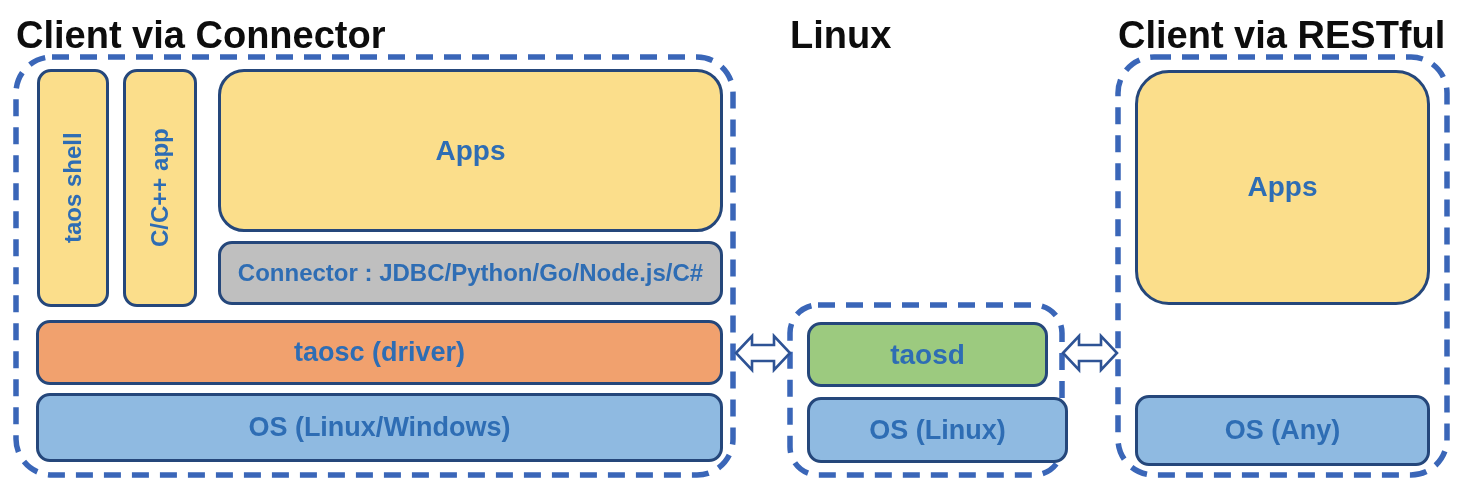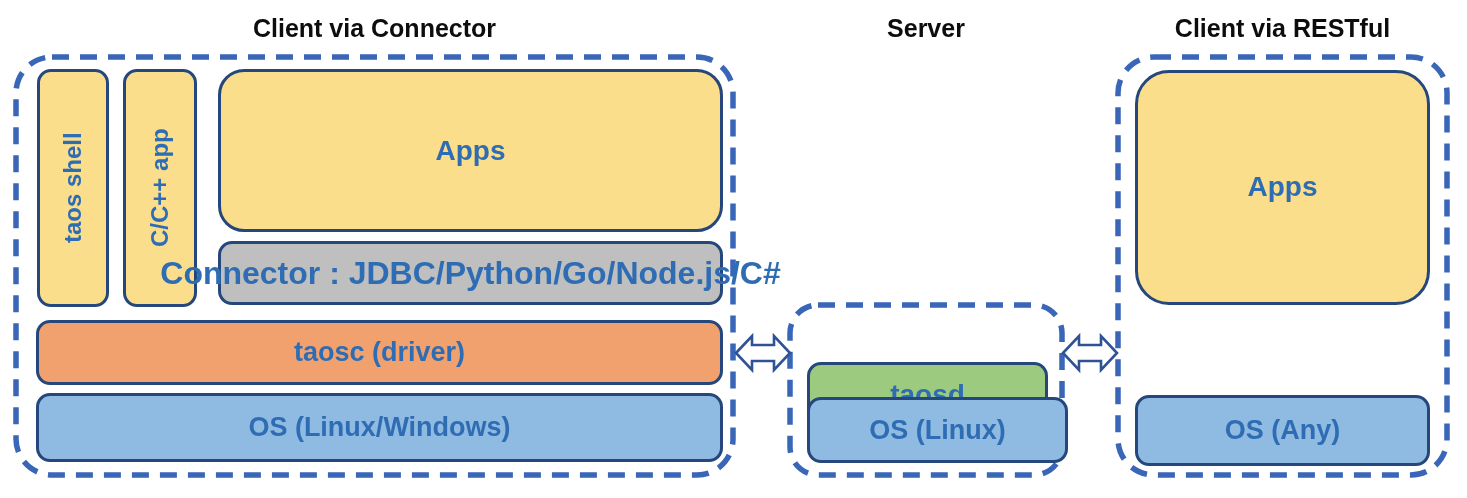--- a/index.html
+++ b/index.html
@@ -10,47 +10,47 @@
   html,body{margin:0;padding:0;background:#fff;}
   .canvas{
     position:relative; width:1467px; height:498px; overflow:hidden;
     background:var(--canvas-bg);
     font-family:"Liberation Sans", sans-serif;
   }
   .bg-layer{position:absolute; left:0; top:0; width:1467px; height:498px; pointer-events:none;}
   .group-outline{fill:none; stroke:var(--dash-blue); stroke-width:5.5; stroke-dasharray:17 11;}
   .arrow{fill:#ffffff; stroke:#2E5395; stroke-width:2.6; stroke-linejoin:miter;}
   .title{
-    position:absolute; top:14px; text-align:center;
-    font-weight:bold; font-size:25px; color:var(--title-black); letter-spacing:0px;
+    position:absolute; top:14px; text-align:left;
+    font-weight:bold; font-size:38px; color:var(--title-black); letter-spacing:0px;
   }
   .title-connector{left:16px; width:717px;}
   .title-server{left:790px; width:272px;}
   .title-restful{left:1118px; width:329px;}
   .group{position:absolute;}
   .group-connector{left:16px; top:57px; width:717px; height:418px;}
   .group-server{left:790px; top:305px; width:272px; height:170px;}
   .group-restful{left:1118px; top:57px; width:329px; height:418px;}
   .box{
     position:absolute; box-sizing:border-box;
     border:3px solid var(--box-border); border-radius:14px;
     display:flex; align-items:center; justify-content:center;
     font-weight:bold; font-size:27px; color:var(--text-blue);
     text-align:center; white-space:nowrap;
   }
   .fill-yellow{background:var(--yellow);}
   .fill-gray{background:var(--gray);}
   .fill-orange{background:var(--orange);}
   .fill-blue{background:var(--blue);}
-  .fill-green{background:var(--green);margin-top:40px;}
+  .fill-green{background:var(--green);}
   .vert{writing-mode:vertical-rl; transform:rotate(180deg); font-size:24px;}
   .box-taos-shell{left:21px; top:12px; width:72px; height:238px;}
   .box-cpp-app{left:107px; top:12px; width:74px; height:238px;}
   .box-apps{left:202px; top:12px; width:505px; height:163px; border-radius:26px; font-size:28px;}
-  .box-connector{left:202px; top:184px; width:505px; height:64px; font-size:32px;}
+  .box-connector{left:202px; top:184px; width:505px; height:64px; font-size:24px;}
   .box-taosc{left:20px; top:263px; width:687px; height:65px;}
   .box-os-lw{left:20px; top:336px; width:687px; height:69px;}
   .box-taosd{left:17px; top:17px; width:241px; height:65px; font-size:28px;}
   .box-os-linux{left:17px; top:92px; width:261px; height:66px;}
   .box-apps-restful{left:17px; top:13px; width:295px; height:235px; border-radius:34px;
     flex-direction:column; line-height:1.32; font-size:28px;}
   .box-http-client{left:17px; top:265px; width:295px; height:63px;}
   .box-os-any{left:17px; top:338px; width:295px; height:71px;}
 </style>
 </head>
@@ -60,21 +60,21 @@
 
   <svg class="bg-layer" viewBox="0 0 1467 498" xmlns="http://www.w3.org/2000/svg">
     <rect class="group-outline" x="16" y="57" width="717" height="418" rx="36"></rect>
     <rect class="group-outline" x="790" y="305" width="272" height="170" rx="28"></rect>
     <rect class="group-outline" x="1118" y="57" width="329" height="418" rx="36"></rect>
     <path class="arrow" transform="translate(734,332)" d="M2 21 L18 4 L18 13 L40 13 L40 4 L56 21 L40 38 L40 29 L18 29 L18 38 Z"></path>
     <path class="arrow" transform="translate(1061,332)" d="M2 21 L18 4 L18 13 L40 13 L40 4 L56 21 L40 38 L40 29 L18 29 L18 38 Z"></path>
   </svg>
 
   <div class="title title-connector">Client via Connector</div>
-  <div class="title title-server">Server</div>
+  <div class="title title-server">Linux</div>
   <div class="title title-restful">Client via RESTful</div>
 
   <div class="group group-connector">
     <div class="box fill-yellow vert box-taos-shell">taos shell</div>
     <div class="box fill-yellow vert box-cpp-app">C/C++ app</div>
     <div class="box fill-yellow box-apps">Apps</div>
     <div class="box fill-gray box-connector">Connector : JDBC/Python/Go/Node.js/C#</div>
     <div class="box fill-blue box-os-lw">OS (Linux/Windows)</div>
     <div class="box fill-orange box-taosc">taosc (driver)</div>
   </div>

